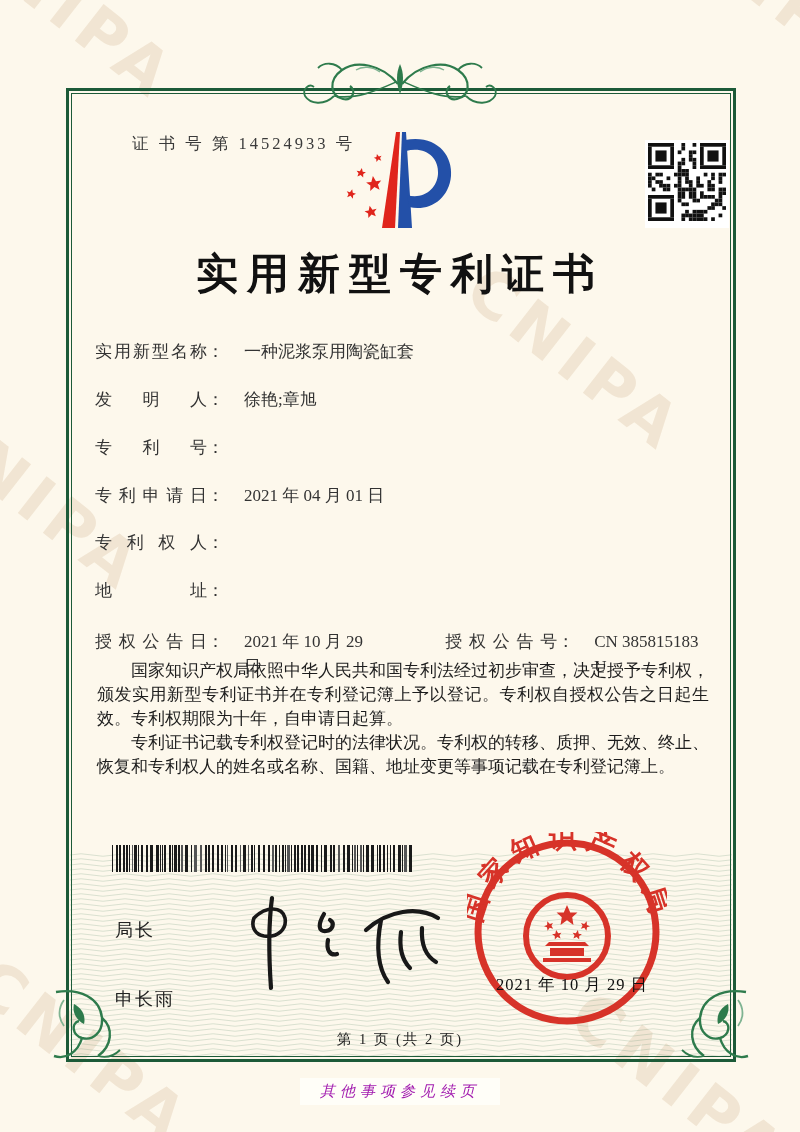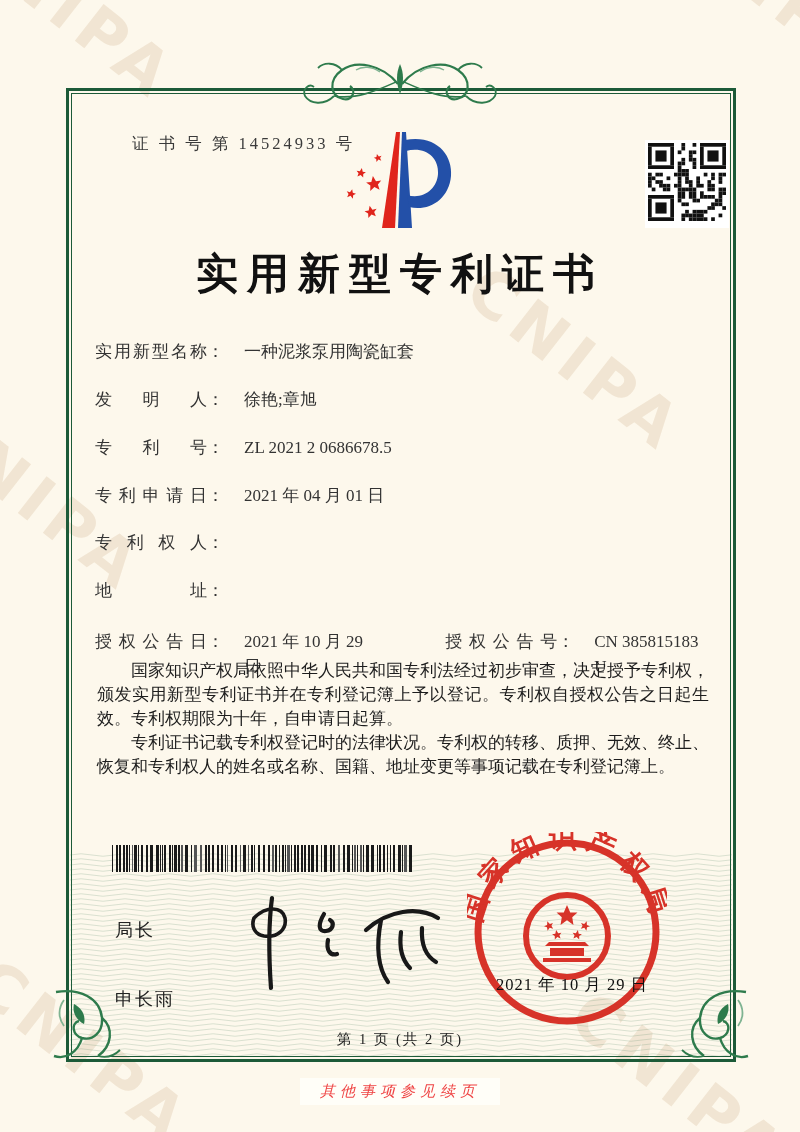--- a/index.html
+++ b/index.html
@@ -71,21 +71,21 @@
     font-size:16.5px; letter-spacing:1px; color:#101010; z-index:6;
   }
   
   .page-no {
     position:absolute; left:0; top:1030px; width:800px; text-align:center;
     font-size:14.5px; letter-spacing:2px; color:#222; z-index:5;
   }
   .continuation {
     position:absolute; left:50%; top:1078px; transform:translateX(-50%);
     background:#fffef8; padding:4px 20px;
-    font-size:15px; letter-spacing:5px; color:#ef4444; font-style:italic;
+    font-size:15px; letter-spacing:5px; color:#a21caf; font-style:italic;
   }
   .orn { position:absolute; pointer-events:none; }
 </style>
 </head>
 <body>
 
 <div class="wm" style="left:-60px; top:-30px;">CNIPA</div>
 <div class="wm" style="left:640px; top:-52px;">CNIPA</div>
 <div class="wm" style="left:448px; top:322px;">CNIPA</div>
 <div class="wm" style="left:-92px; top:462px;">CNIPA</div>
@@ -326,21 +326,20 @@
       <span class="colon">：</span>
     <span class="fval">徐艳;章旭</span>
   </div>
   <div class="frow" style="top:96px;">
     <span class="jlabel">
         <span>专</span>
         <span>利</span>
         <span>号</span>
       </span>
       <span class="colon">：</span>
-    <span class="fval">ZL 2021 2 0686678.5</span>
   </div>
   <div class="frow" style="top:144px;">
     <span class="jlabel">
         <span>专</span>
         <span>利</span>
         <span>申</span>
         <span>请</span>
         <span>日</span>
       </span>
       <span class="colon">：</span>

